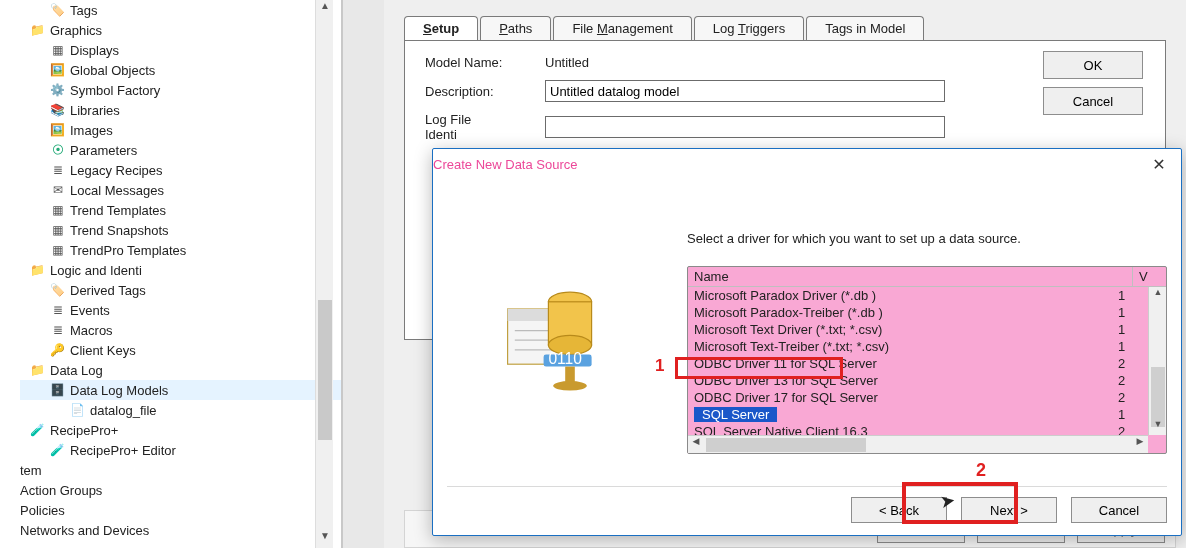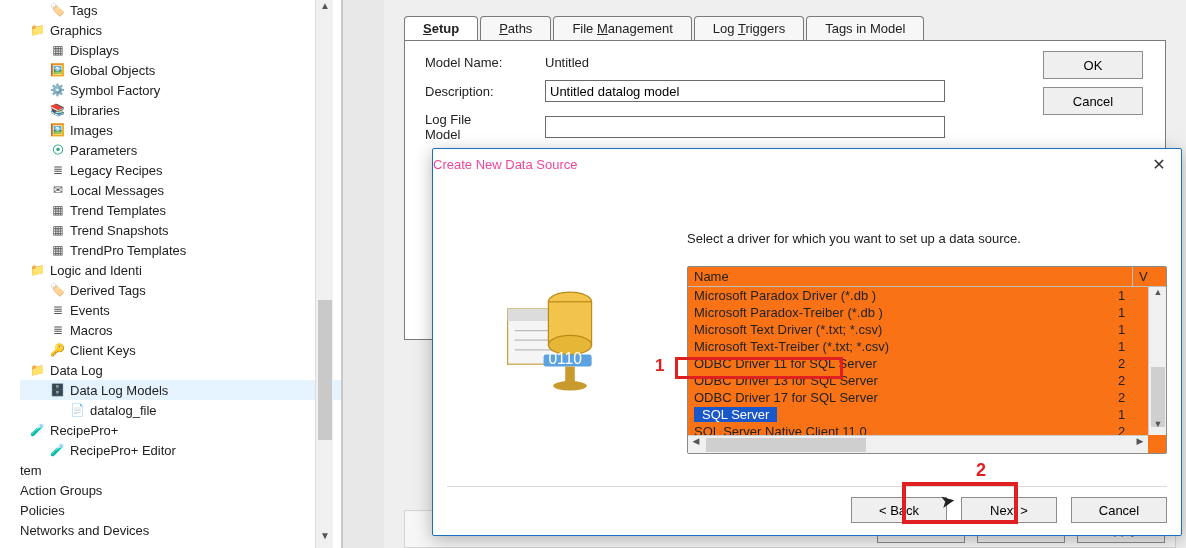--- a/index.html
+++ b/index.html
@@ -58,21 +58,21 @@
   .wizard-title { position:absolute; left:0; top:8px; color:#ec4899; }
   .wizard-close { position:absolute; right:10px; top:6px; width:24px; height:20px; text-align:center; color:#333; cursor:default; font-size:16px; }
 
   .wizard-body { position:absolute; left:14px; right:14px; top:40px; bottom:58px; }
   .wizard-image { position:absolute; left:36px; top:74px; width:150px; height:140px; display:flex; align-items:center; justify-content:center; }
   .wizard-image svg { width:120px; height:120px; }
 
   .wizard-right { position:absolute; left:240px; right:0; top:42px; bottom:0; }
   .prompt { margin-bottom:20px; }
 
-  .driver-box { border:1px solid #8a8a8a; border-radius:2px; height:188px; position:relative; background:#f97316; }
+  .driver-box { border:1px solid #8a8a8a; border-radius:2px; height:188px; position:relative; background:#f9a8d4; }
   .driver-head { display:flex; border-bottom:1px solid #bfbfbf; }
   .driver-head .col { padding:2px 6px; }
   .col-name { flex:1; }
   .col-v { width:34px; border-left:1px solid #bfbfbf; }
   .driver-list { position:absolute; left:0; right:18px; top:20px; bottom:18px; overflow:hidden; }
   .driver-row { display:flex; height:17px; align-items:center; }
   .driver-row .dn { flex:1; padding-left:6px; white-space:nowrap; overflow:hidden; }
   .driver-row .dv { width:34px; padding-left:4px; }
   .driver-row.sel .dn span.hi { background:#1a57c9; color:#fff; padding:0 8px; }
 
@@ -253,21 +253,21 @@
     <div class="form-row">
       <span class="label">Model Name:</span>
       <span>Untitled</span>
     </div>
     <div class="form-row">
       <span class="label">Description:</span>
       <input type="text" style="width: 400px;" value="Untitled datalog model">
     </div>
     <div class="form-row">
       <span class="label" style="white-space:pre-line">Log File
-Model</span>
+Identi</span>
       <input type="text" style="width: 400px;">
     </div>
     <div class="selectds-title">Select Data Source</div>
     <div class="selectds-close">×</div>
   </div>
   <div class="lower-strip">
     <button class="btn">OK</button>
     <button class="btn">Cancel</button>
     <button class="btn">Apply</button>
   </div>
@@ -327,21 +327,21 @@
             </div>
             <div class="driver-row">
               <div class="dn">ODBC Driver 17 for SQL Server</div>
               <div class="dv">2</div>
             </div>
             <div class="driver-row sel">
               <div class="dn"><span class="hi">SQL Server</span></div>
               <div class="dv">1</div>
             </div>
             <div class="driver-row">
-              <div class="dn">SQL Server Native Client 11.0</div>
+              <div class="dn">SQL Server Native Client 16.3</div>
               <div class="dv">2</div>
             </div>
           </div>
         <div class="v-scroll">
           <div class="arr" style="top:0">▲</div>
           <div class="thumb" style="top:80px;height:60px"></div>
           <div class="arr" style="bottom:0">▼</div>
         </div>
         <div class="h-scroll">
           <div class="arr" style="left:0">◀</div>

